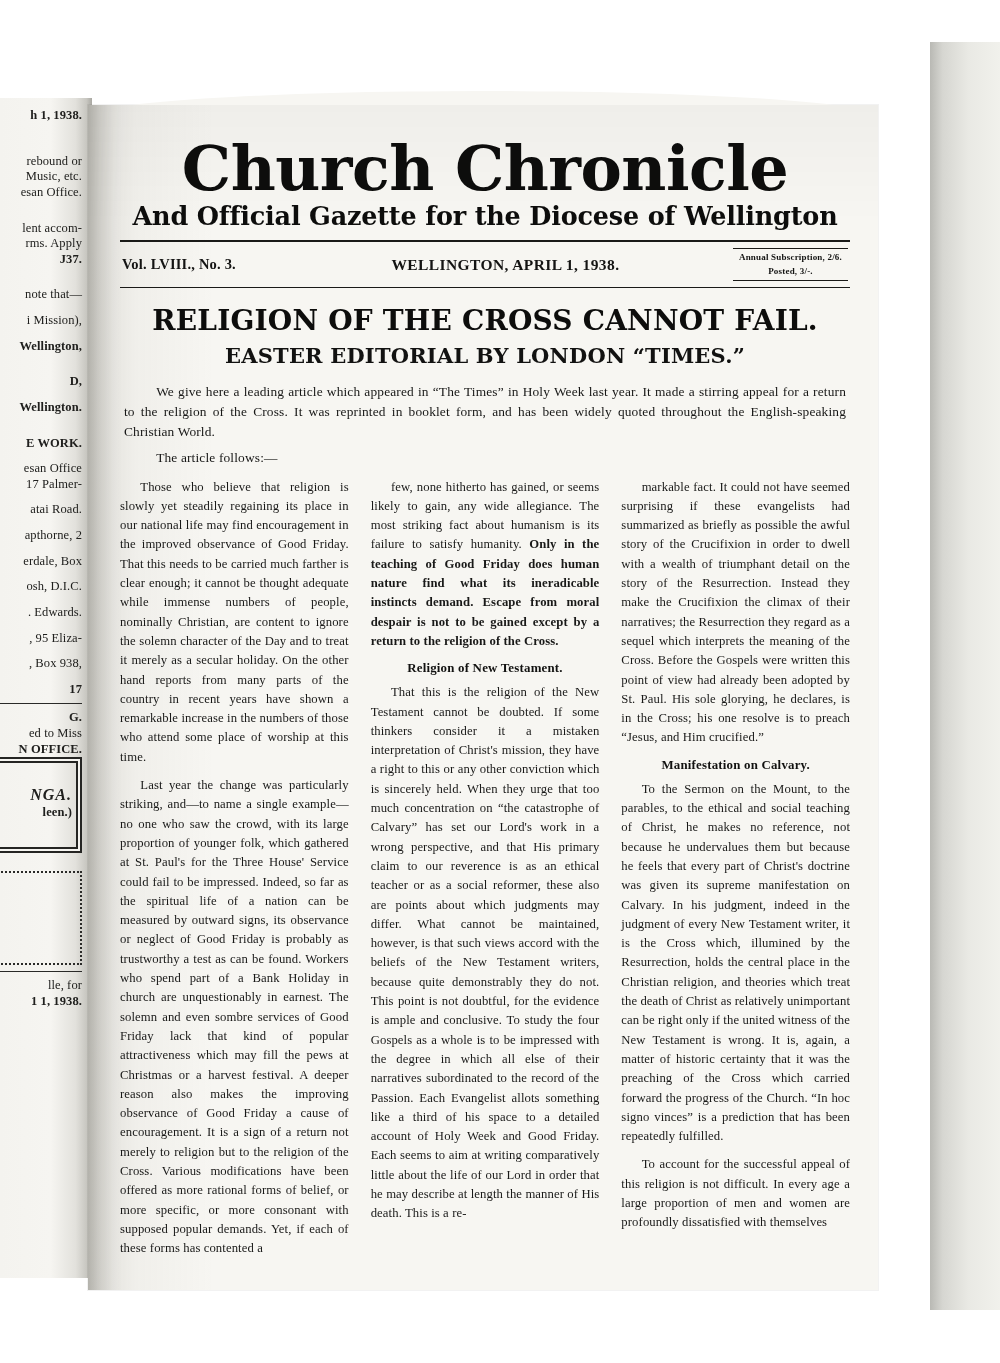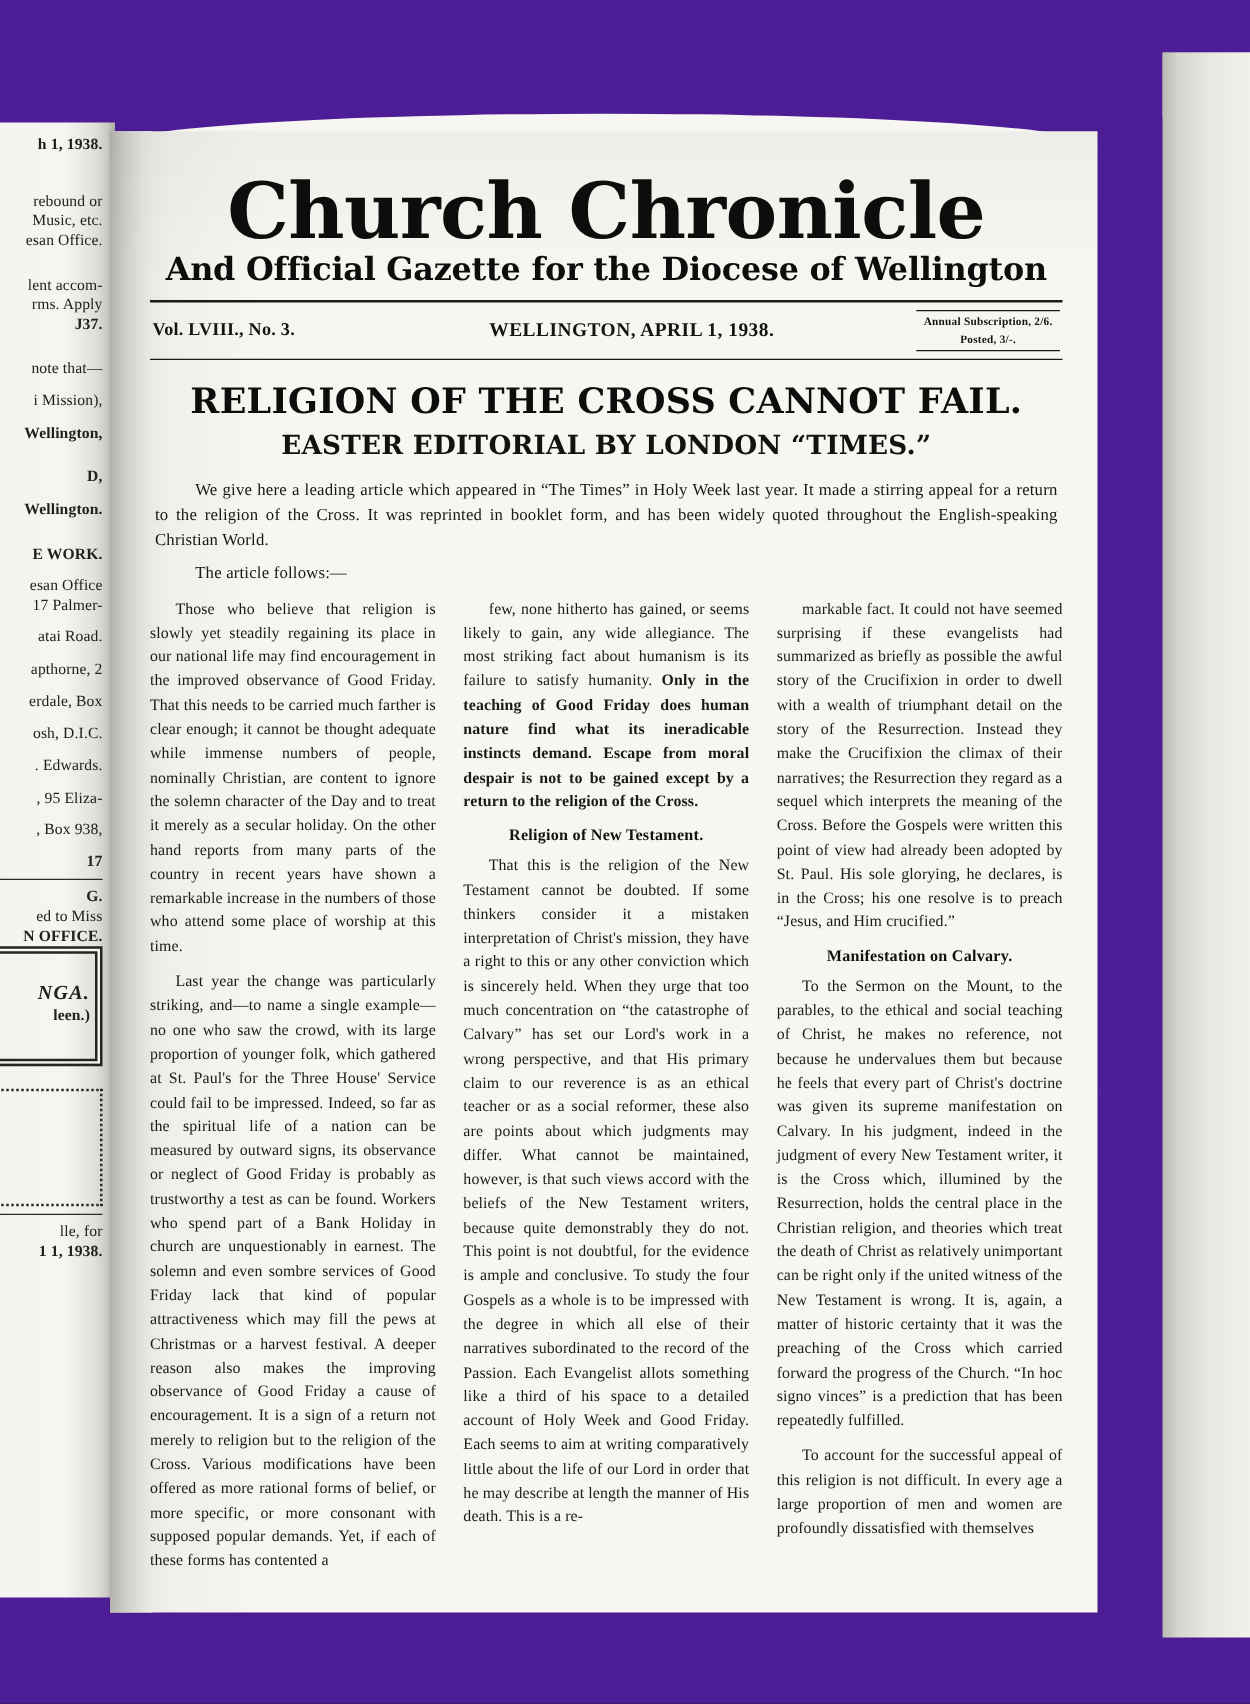--- a/index.html
+++ b/index.html
@@ -13,21 +13,21 @@
     height: 1363px;
     overflow: hidden;
     font-family: "Liberation Serif", serif;
   }
 
   
   #scan {
     position: relative;
     width: 1000px;
     height: 1363px;
-    background: #4c1d95;
+    background: #ffffff;
     overflow: hidden;
   }
   #scan-noise {
     position: absolute;
     inset: 0;
     background:
       radial-gradient(circle at 12% 8%, rgba(255,255,255,0.045) 0 1px, transparent 1px),
       radial-gradient(circle at 62% 22%, rgba(255,255,255,0.04) 0 1px, transparent 1px),
       radial-gradient(circle at 88% 64%, rgba(255,255,255,0.05) 0 1px, transparent 1px),
       radial-gradient(circle at 35% 88%, rgba(255,255,255,0.04) 0 1px, transparent 1px),

